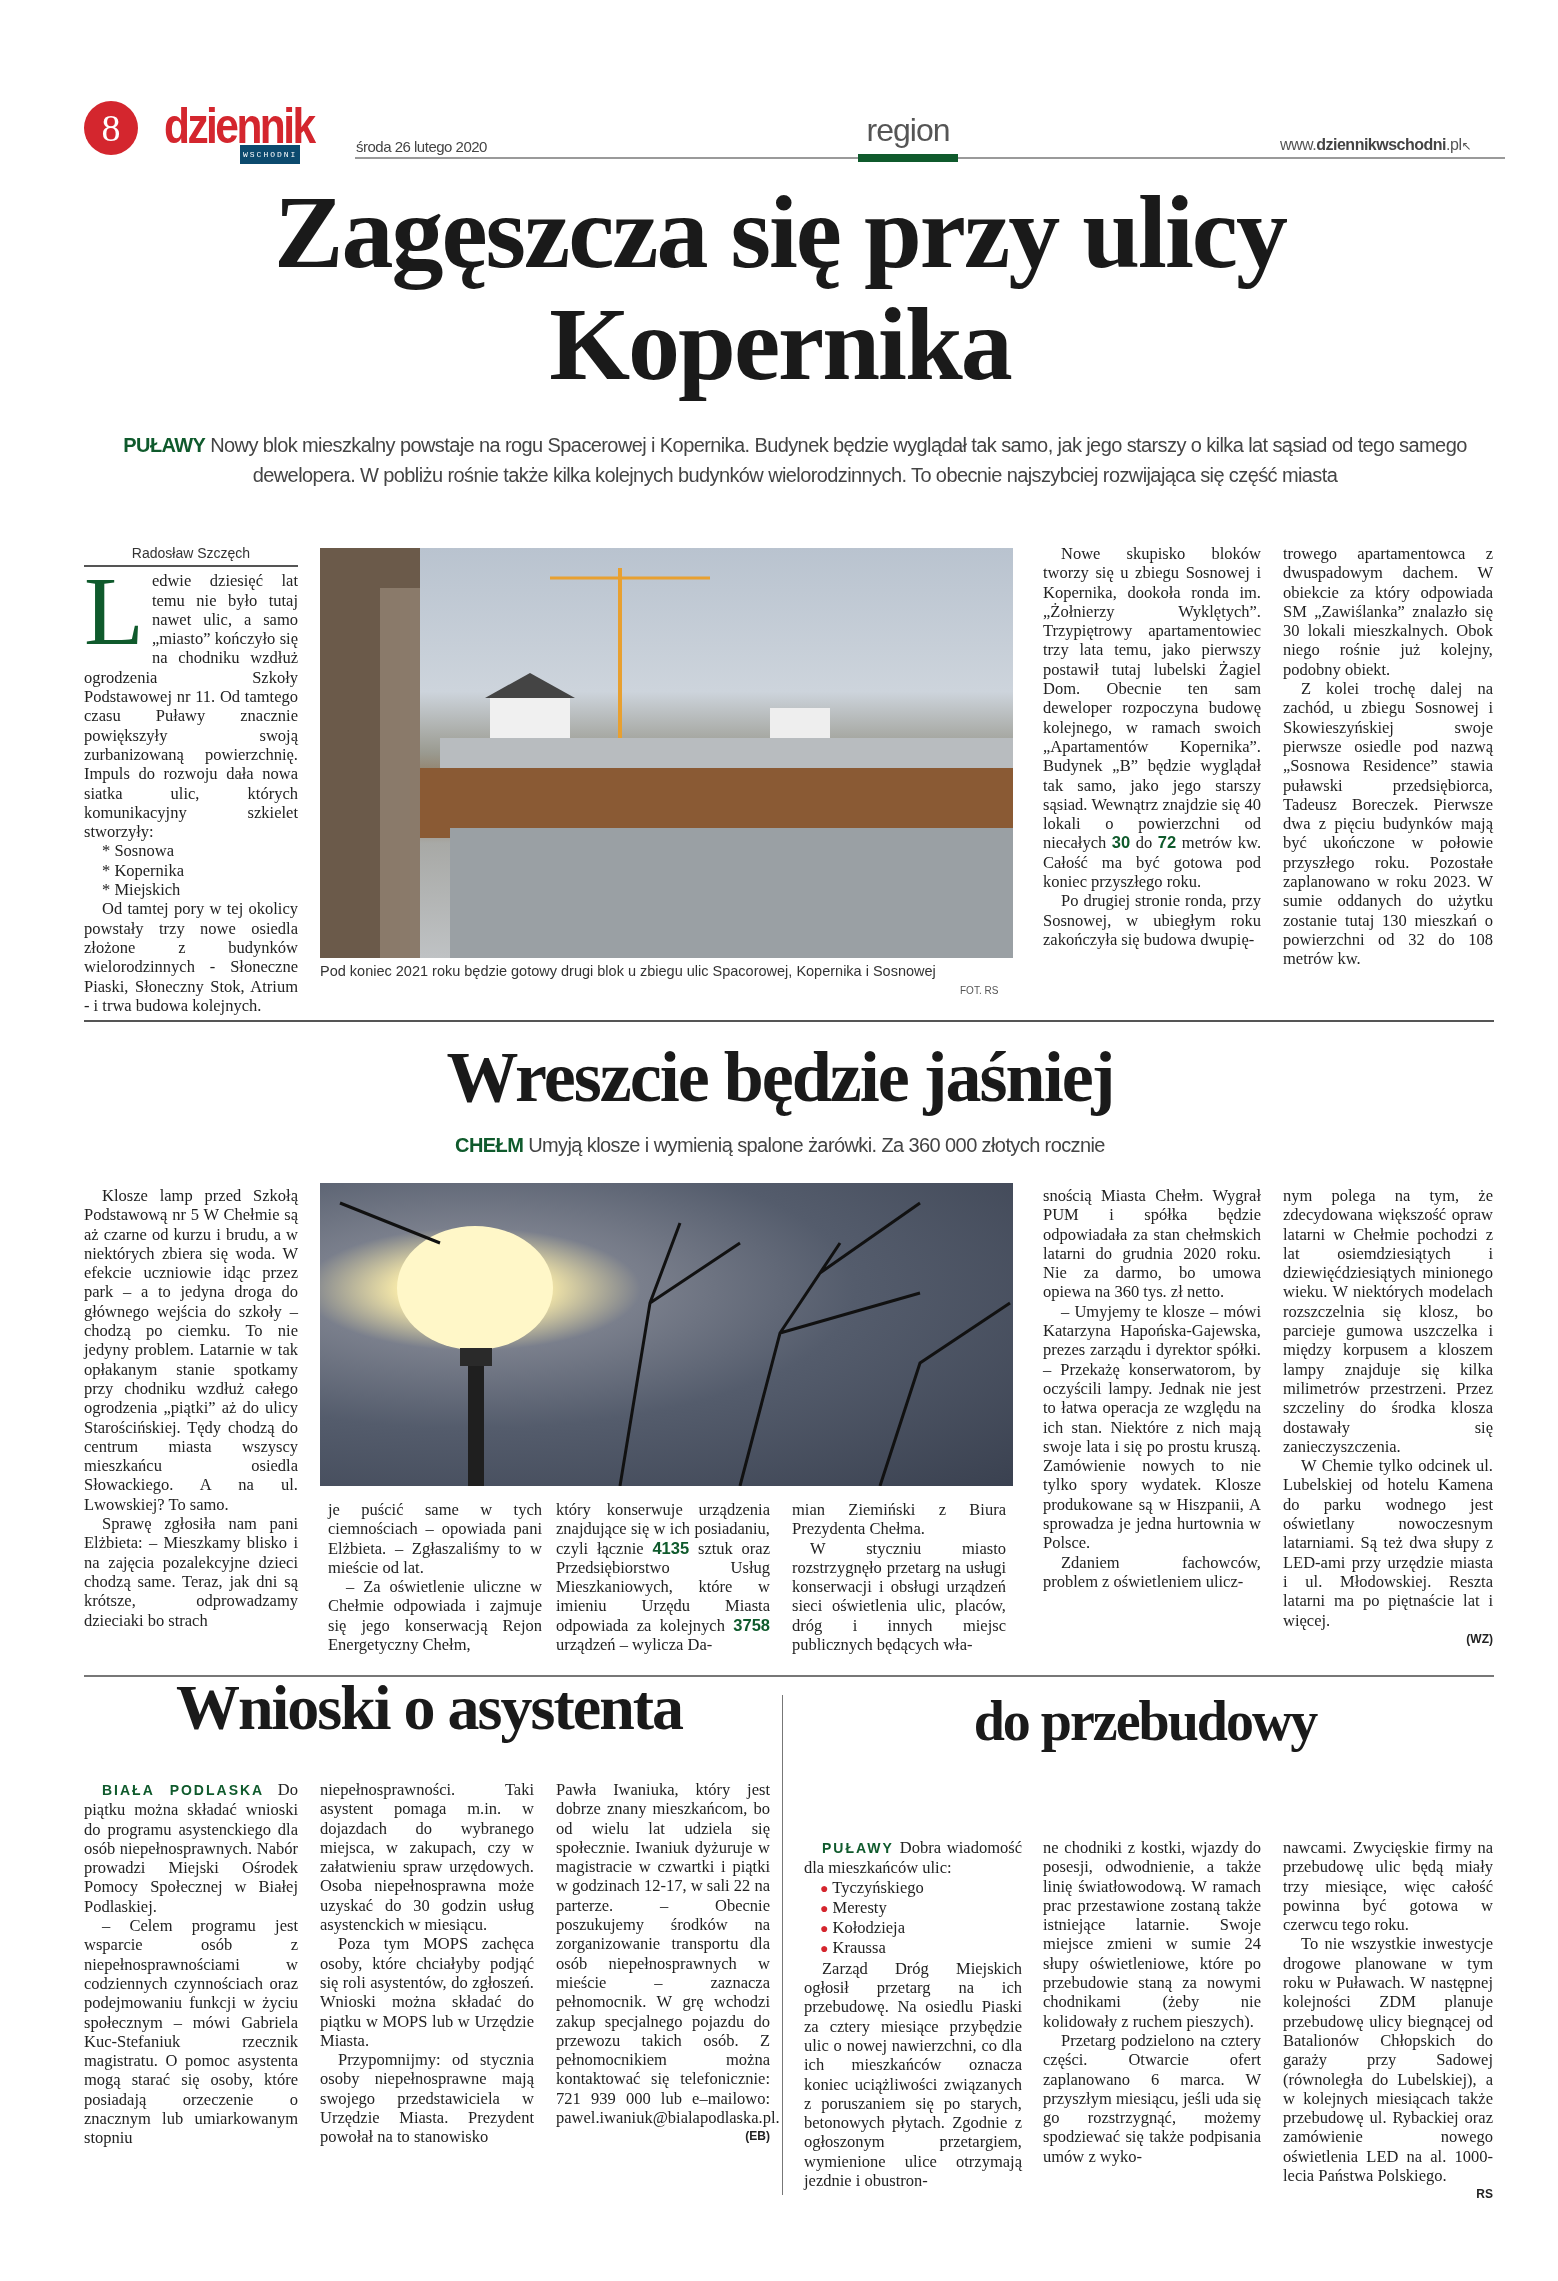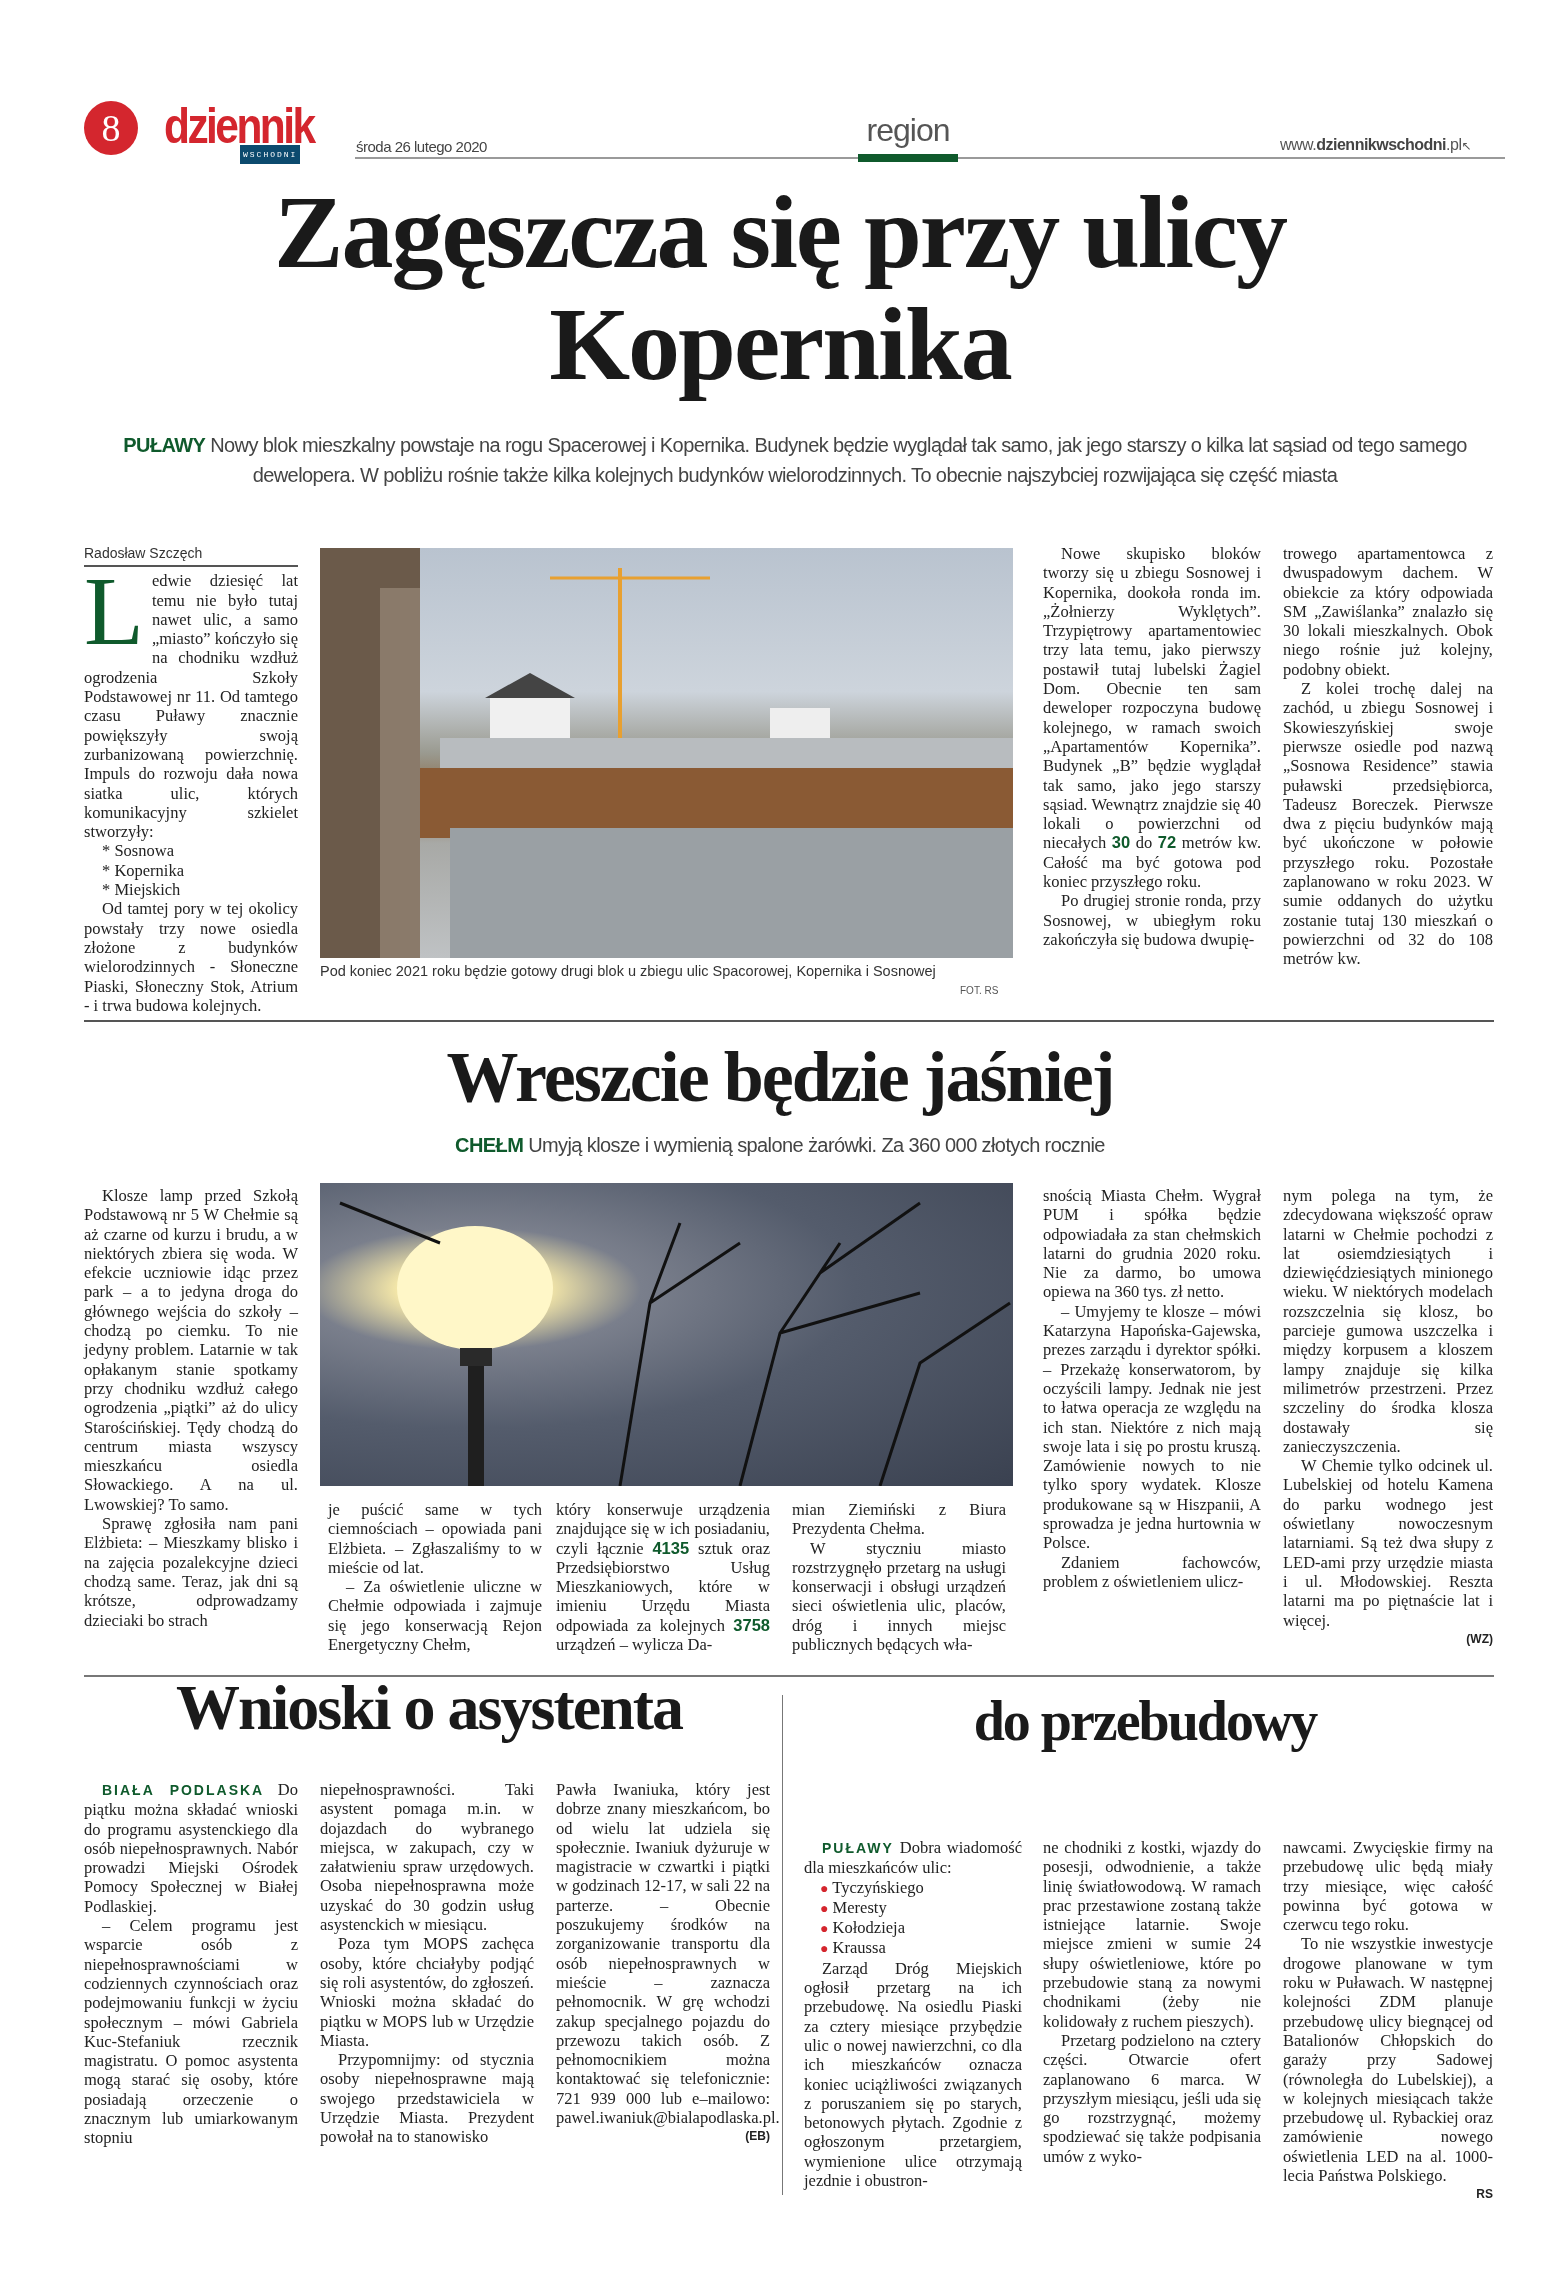--- a/index.html
+++ b/index.html
@@ -15,21 +15,21 @@
 .hdr-green{left:858px;top:154px;width:100px;height:8px;background:#0f5a2c}
 .hdr-url{left:1280px;top:136px;font-family:"Liberation Sans",sans-serif;font-size:16px;color:#555;letter-spacing:-0.5px}
 .hdr-url b{color:#444}
 
 .h1{font-family:"Liberation Serif",serif;font-weight:bold;color:#1a1a1a;text-align:center;letter-spacing:-2px}
 .lead{font-family:"Liberation Sans",sans-serif;color:#444;text-align:center;font-size:20px;line-height:30px;letter-spacing:-0.6px}
 .lead .loc{color:#0f5a2c;font-weight:bold}
 .col{font-family:"Liberation Serif","DejaVu Serif",serif;font-size:16.5px;line-height:19.3px;color:#222;text-align:justify;hyphens:manual}
 .col p{text-indent:18px}
 .col p.ni{text-indent:0}
-.byline{font-family:"Liberation Sans",sans-serif;font-size:14px;color:#333;text-align:left;border-bottom:2px solid #555;padding-bottom:2px;margin-bottom:4px}
+.byline{font-family:"Liberation Sans",sans-serif;font-size:14px;color:#333;text-align:center;border-bottom:2px solid #555;padding-bottom:2px;margin-bottom:4px}
 .dropcap{float:left;font-family:"Liberation Serif",serif;font-size:98px;line-height:76px;color:#0f5a2c;margin:2px 8px 0 0}
 .num{color:#0f5a2c;font-weight:bold;font-family:"Liberation Sans",sans-serif}
 .loc2{color:#0f5a2c;font-weight:bold;font-family:"Liberation Sans",sans-serif;letter-spacing:2px;font-size:14px}
 .sig{font-family:"Liberation Sans",sans-serif;font-weight:bold;font-size:12px;text-align:right}
 .rule{background:#555}
 .bullet{color:#d4262e;font-size:14px}
 .caption{font-family:Liberation Sans, sans-serif;font-size:14.5px;color:#333;line-height:18px}
 .credit{font-family:"Liberation Sans",sans-serif;font-size:10px;color:#555}
 
 .photo1{left:320px;top:548px;width:693px;height:410px;overflow:hidden;background:linear-gradient(180deg,#b9c3cf 0%,#cdd4dc 35%,#9a9a90 50%,#8a6a48 60%,#a8a9a6 72%,#bfc2c4 100%)}

